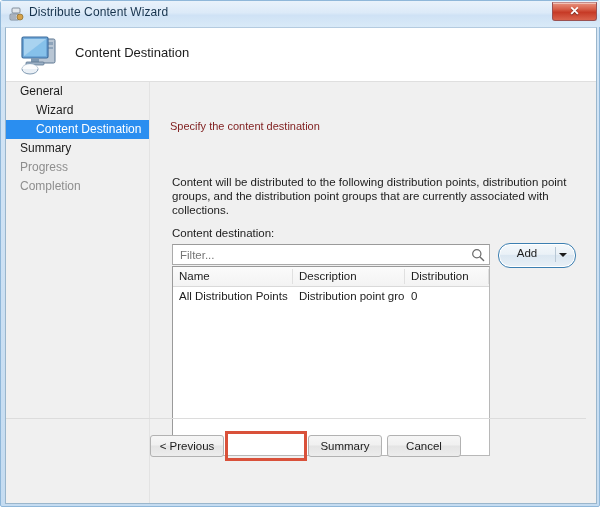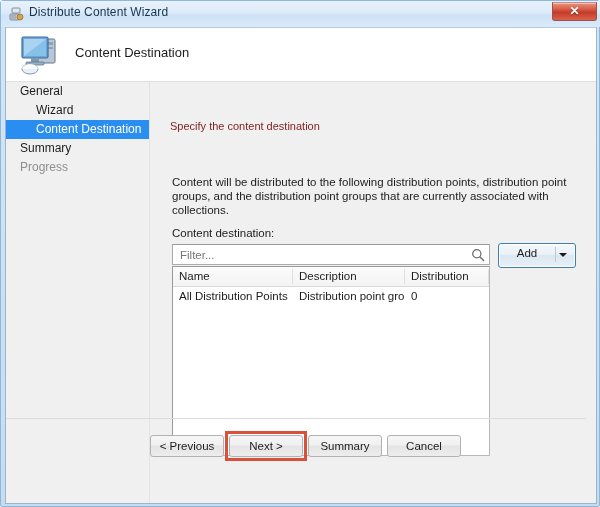--- a/index.html
+++ b/index.html
@@ -198,21 +198,21 @@
   .btn.disabled {
     color: #9d9d9d;
     background: linear-gradient(to bottom, #f4f4f4 0%, #efefef 100%);
     border-color: #cfcfcf;
   }
   .add-btn {
     position: absolute;
     left: 348px; top: 161px;
     width: 76px; height: 23px;
     border: 1px solid #3c7fb1;
-    border-radius: 3px;
+    border-radius: 12px;
     box-shadow: inset 0 0 0 1px #ffffff;
     background: linear-gradient(to bottom, #f4f8fb 0%, #eaf1f7 45%, #dbe7f1 50%, #e9f0f6 100%);
   }
   .add-label {
     position: absolute;
     left: 0; top: 3px;
     width: 56px;
     text-align: center;
     font-size: 11.5px;
     color: #1c1c1c;
@@ -362,20 +362,21 @@
       </span>
       <span class="header-title">Content Destination</span>
     </div>
 
     <div class="nav-panel">
       <div class="nav-item"><span>General</span></div>
       <div class="nav-item indent"><span>Wizard</span></div>
       <div class="nav-item indent selected"><span>Content Destination</span></div>
       <div class="nav-item"><span>Summary</span></div>
       <div class="nav-item disabled"><span>Progress</span></div>
+      <div class="nav-item disabled"><span>Completion</span></div>
     </div>
 
     <div class="content-panel">
 
       <div class="content-heading">Specify the content destination</div>
       <div class="content-desc">Content will be distributed to the following distribution points, distribution point groups, and the distribution point groups that are currently associated with collections.</div>
       <div class="field-label">Content destination:</div>
 
       <div class="filter-box">
         <input class="filter-input" type="text" placeholder="Filter..." style="">
@@ -405,20 +406,19 @@
           <div class="lv-cell" style="left:120px; width:112px;">Distribution point group</div>
           <div class="lv-cell" style="left:232px; width:84px;">0</div>
         </div>
       </div>
 
     </div>
 
     <div class="footer-divider"></div>
     <div class="footer">
       <button class="btn btn-previous">&lt; Previous</button>
-      <button class="btn btn-next">Next &gt;</button>
       <button class="btn btn-summary">Summary</button>
       <button class="btn btn-cancel">Cancel</button>
       <div class="next-highlight"></div>
     </div>
 
   </div>
 </div>
 
 </body></html>

